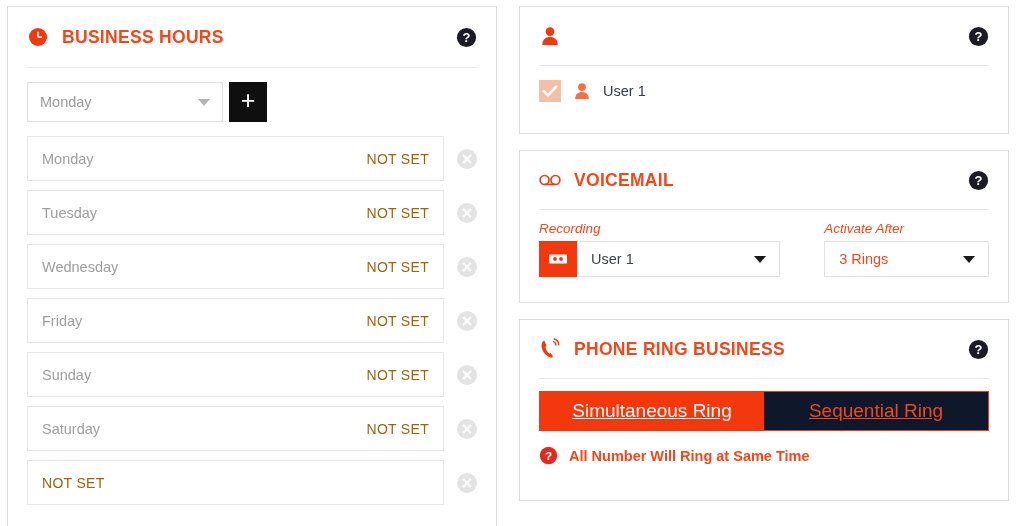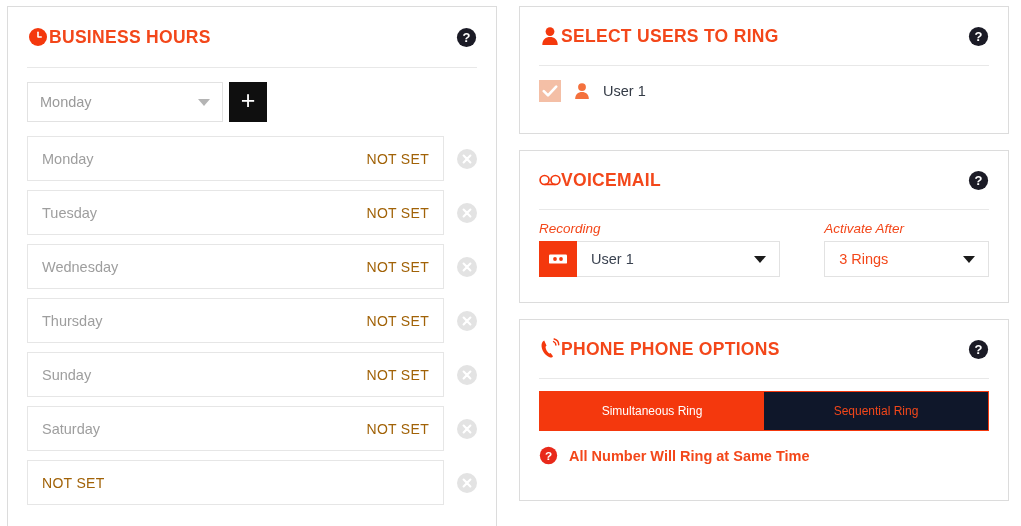--- a/index.html
+++ b/index.html
@@ -31,20 +31,21 @@
     display: flex; align-items: center;
     padding: 0 19px;
     height: 58px;
   }
   #panel-business-hours .panel-head { height: 60px; }
   .panel-title {
     color: #f3471a;
     font-size: 17.5px;
     font-weight: bold;
     letter-spacing: 0.3px;
+    margin-left: 13px;
     white-space: nowrap;
   }
   .head-icon { display: flex; align-items: center; justify-content: center; width: 22px; height: 22px; flex: none; }
   .help-icon { margin-left: auto; display: flex; align-items: center; justify-content: center; width: 21px; height: 21px; cursor: pointer; flex: none; }
   .divider { height: 1px; background: #e8e8e8; margin: 0 19px; }
 
   
   .bh-controls {
     display: flex; align-items: center;
     padding: 14px 19px 0 19px;
@@ -174,21 +175,21 @@
   }
   .vm-select .val { color: #3a4250; font-size: 14.5px; flex: 1; padding-left: 14px; }
   .vm-select .val.accent { color: #f3471a; }
   .vm-select .arrow-pad { padding: 0 13px; display: flex; align-items: center; }
 
   
   .ring-body { padding: 12px 19px 0 19px; }
   .ring-tabs { display: flex; border: 1px solid #f4380d; height: 40px; }
   .ring-tab {
     flex: 1; display: flex; align-items: center; justify-content: center;
-    font-size: 12px; cursor: pointer;
+    font-size: 19px; cursor: pointer; text-decoration: underline;
   }
   .ring-tab.active { background: #f4380d; color: #ffffff; }
   .ring-tab.inactive { background: #0f172a; color: #f3471a; }
   .ring-note { display: flex; align-items: center; margin-top: 15px; }
   .ring-note .note-icon { width: 19px; height: 19px; flex: none; }
   .ring-note .note-text {
     margin-left: 11px; color: #f3471a; font-size: 14.5px; font-weight: bold;
   }
 </style>
 </head>
@@ -263,21 +264,21 @@
         <span class="del-icon">
           <svg width="20" height="20" viewBox="0 0 20 20">
             <circle cx="10" cy="10" r="10" fill="#e3e3e3"></circle>
             <path d="M6.6 6.6 L13.4 13.4 M13.4 6.6 L6.6 13.4" stroke="#ffffff" stroke-width="2.1" stroke-linecap="round"></path>
           </svg>
         </span>
       </div>
 
       <div class="day-row">
         <div class="day-box">
-          <span class="name">Thursday</span>
+          <span class="name">Friday</span>
           <span class="status">NOT SET</span>
         </div>
         <span class="del-icon">
           <svg width="20" height="20" viewBox="0 0 20 20">
             <circle cx="10" cy="10" r="10" fill="#e3e3e3"></circle>
             <path d="M6.6 6.6 L13.4 13.4 M13.4 6.6 L6.6 13.4" stroke="#ffffff" stroke-width="2.1" stroke-linecap="round"></path>
           </svg>
         </span>
       </div>
 
@@ -322,21 +323,20 @@
   </section>
 
   <section class="panel" id="panel-select-users">
     <div class="panel-head">
       <span class="head-icon">
         <svg width="18" height="20" viewBox="0 0 18 20">
           <circle cx="9" cy="5.6" r="4.4" fill="#f4380d"></circle>
           <path d="M1.3 19 C1.3 13.4 4.7 11 9 11 C13.3 11 16.7 13.4 16.7 19 Z" fill="#f4380d"></path>
         </svg>
       </span>
-      <span class="panel-title">SELECT USERS TO RING</span>
       <span class="help-icon">
         <svg width="21" height="21" viewBox="0 0 21 21">
           <circle cx="10.5" cy="10.5" r="9.6" fill="#1b1b26"></circle>
           <text x="10.5" y="15.2" font-family="Liberation Sans, sans-serif" font-size="13" font-weight="bold" fill="#ffffff" text-anchor="middle">?</text>
         </svg>
       </span>
     </div>
     <div class="divider"></div>
 
     <div class="user-list">
@@ -408,21 +408,21 @@
 
   <section class="panel" id="panel-phone-ring">
     <div class="panel-head">
       <span class="head-icon">
         <svg width="22" height="22" viewBox="0 0 22 22">
           <path d="M5.2 2.6 C3.1 3.6 2.2 6 2.6 8.8 C3.3 13.7 6.6 17.6 10.6 19.2 C12.1 19.8 13.4 19.5 14 18.2 L11.6 15.1 C10.9 15.6 10.2 15.5 9.6 15 C8 13.6 6.9 11.5 6.6 9.5 C6.5 8.7 6.8 8.1 7.6 7.8 Z" fill="#f4380d"></path>
           <path d="M14.6 3.6 C16 4.2 16.9 5.5 16.9 7.1" stroke="#f4380d" stroke-width="1.5" fill="none" stroke-linecap="round"></path>
           <path d="M15.2 0.9 C17.9 1.6 19.7 3.9 19.7 6.8" stroke="#f4380d" stroke-width="1.5" fill="none" stroke-linecap="round"></path>
         </svg>
       </span>
-      <span class="panel-title">PHONE PHONE OPTIONS</span>
+      <span class="panel-title">PHONE RING BUSINESS</span>
       <span class="help-icon">
         <svg width="21" height="21" viewBox="0 0 21 21">
           <circle cx="10.5" cy="10.5" r="9.6" fill="#1b1b26"></circle>
           <text x="10.5" y="15.2" font-family="Liberation Sans, sans-serif" font-size="13" font-weight="bold" fill="#ffffff" text-anchor="middle">?</text>
         </svg>
       </span>
     </div>
     <div class="divider"></div>
 
     <div class="ring-body">

